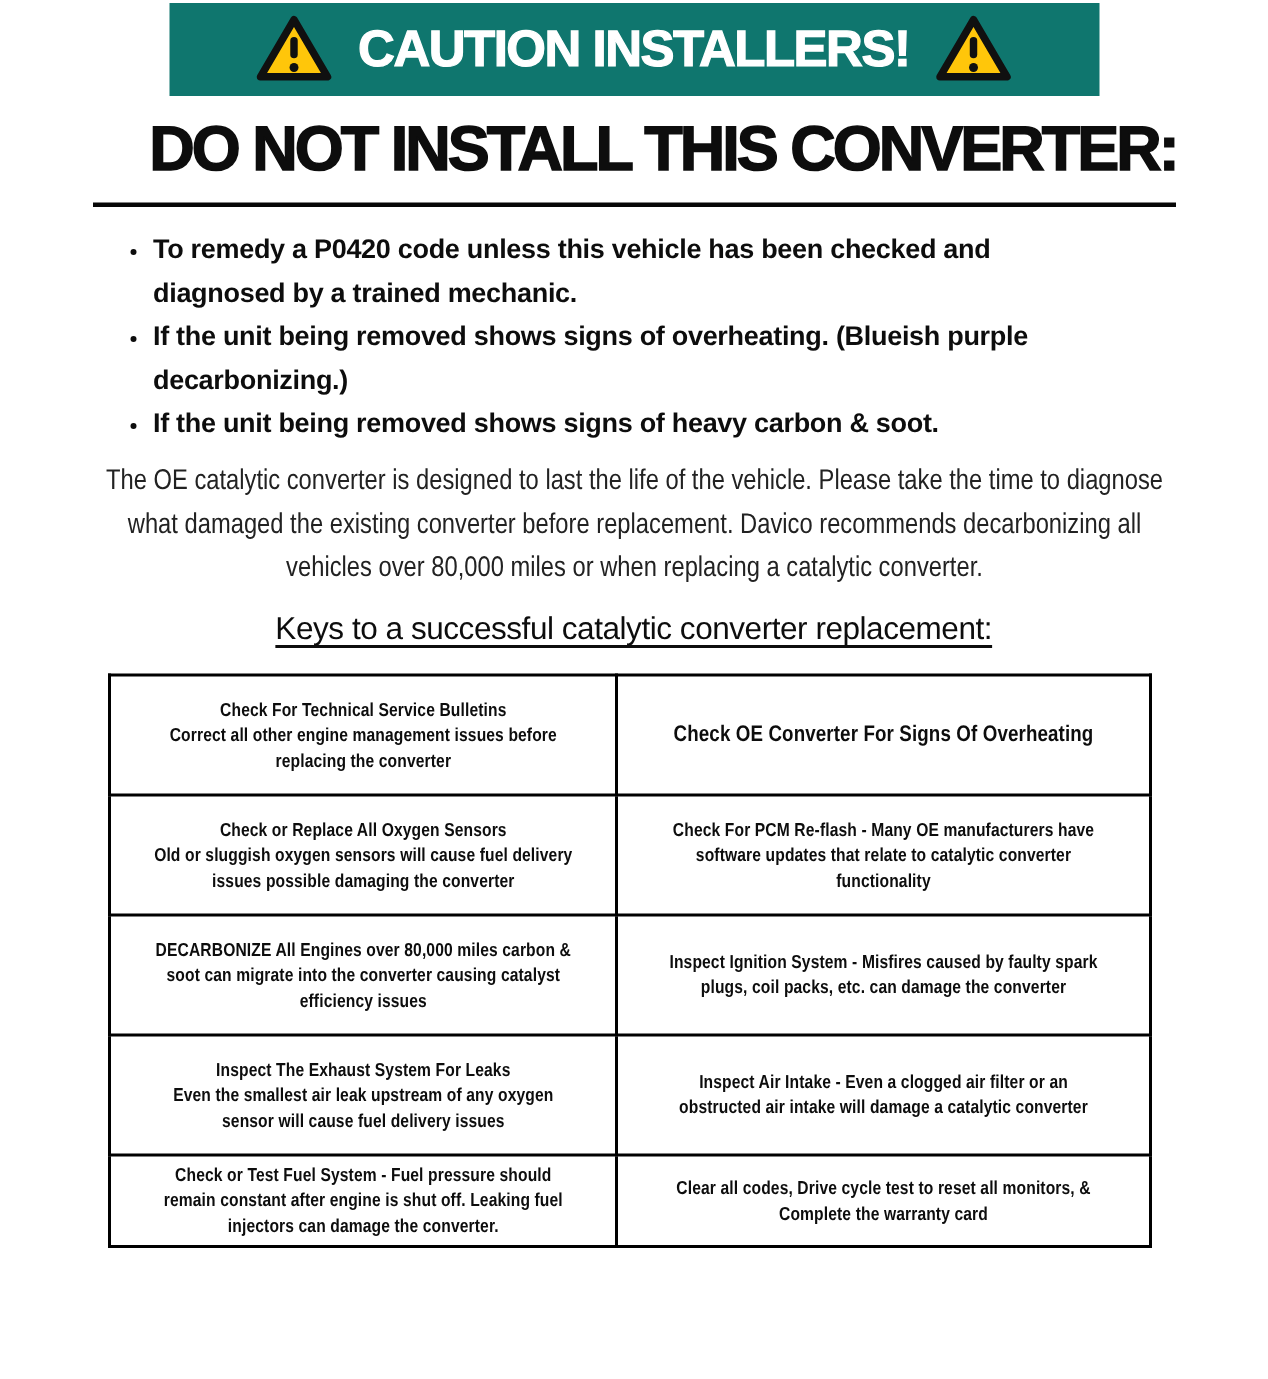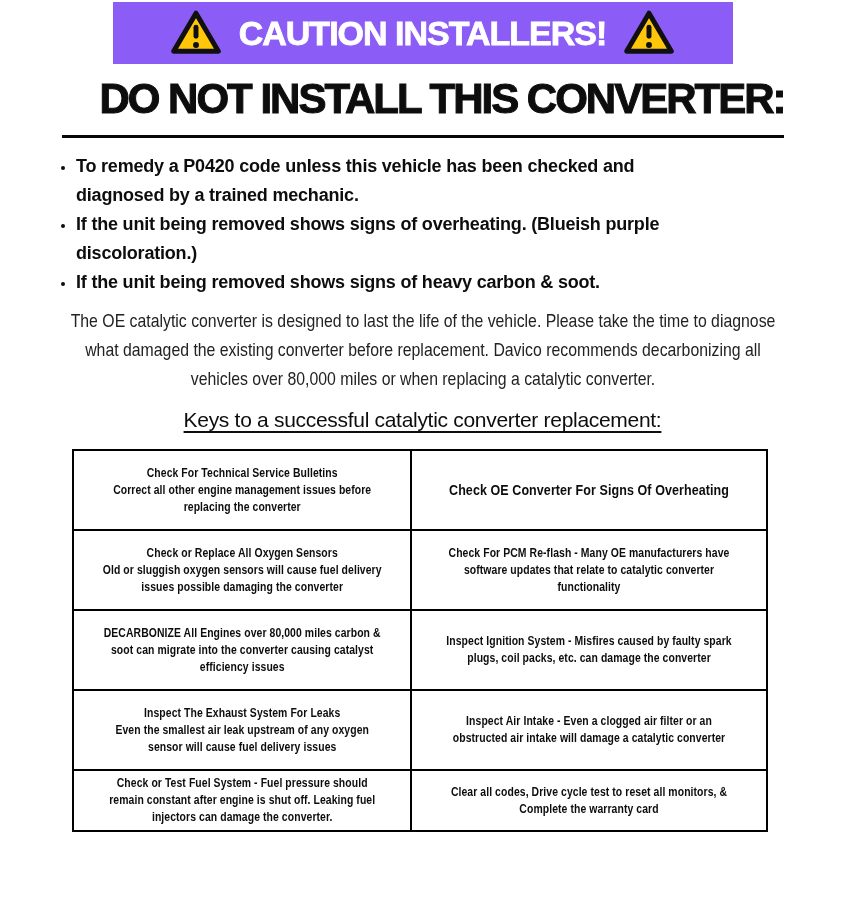--- a/index.html
+++ b/index.html
@@ -10,21 +10,21 @@
     color: #0d0d0d;
     font-family: "Liberation Sans", sans-serif;
     overflow: hidden;
   }
   .page { width: 845px; height: 919px; position: relative; }
 
   
   .banner {
     width: 620px; height: 62px;
     margin: 2px auto 0;
-    background: #8b5cf6;
+    background: #0f766e;
     display: flex; align-items: center; justify-content: center;
     gap: 16px;
   }
   .banner-text {
     color: #ffffff;
     font-weight: bold;
     font-size: 34px;
     letter-spacing: -1px;
     -webkit-text-stroke: 0.8px #ffffff;
     white-space: nowrap;
@@ -47,21 +47,21 @@
   .rule {
     width: 722px;
     border: none;
     border-top: 3px solid #070707;
     margin: 13px auto 0;
   }
 
   
   .bullets {
     margin: 14px 0 0 0;
-    padding-left: 76px;
+    padding-left: 102px;
     width: 780px;
   }
   .bullets li {
     font-weight: bold;
     font-size: 18px;
     line-height: 29px;
     letter-spacing: -0.2px;
     white-space: pre-line;
   }
   .bullets li::marker { font-size: 13px; }
@@ -144,21 +144,21 @@
   </div>
 
   <div class="headline">DO NOT INSTALL THIS CONVERTER:</div>
 
   <hr class="rule">
 
   <ul class="bullets">
     <li>To remedy a P0420 code unless this vehicle has been checked and
 diagnosed by a trained mechanic.</li>
     <li>If the unit being removed shows signs of overheating. (Blueish purple
-discoloration.)</li>
+decarbonizing.)</li>
     <li>If the unit being removed shows signs of heavy carbon &amp; soot.</li>
   </ul>
 
   <div class="paragraph">The OE catalytic converter is designed to last the life of the vehicle. Please take the time to diagnose
 what damaged the existing converter before replacement. Davico recommends decarbonizing all
 vehicles over 80,000 miles or when replacing a catalytic converter.</div>
 
   <div class="keys-heading">Keys to a successful catalytic converter replacement:</div>
 
   <table class="keys">

